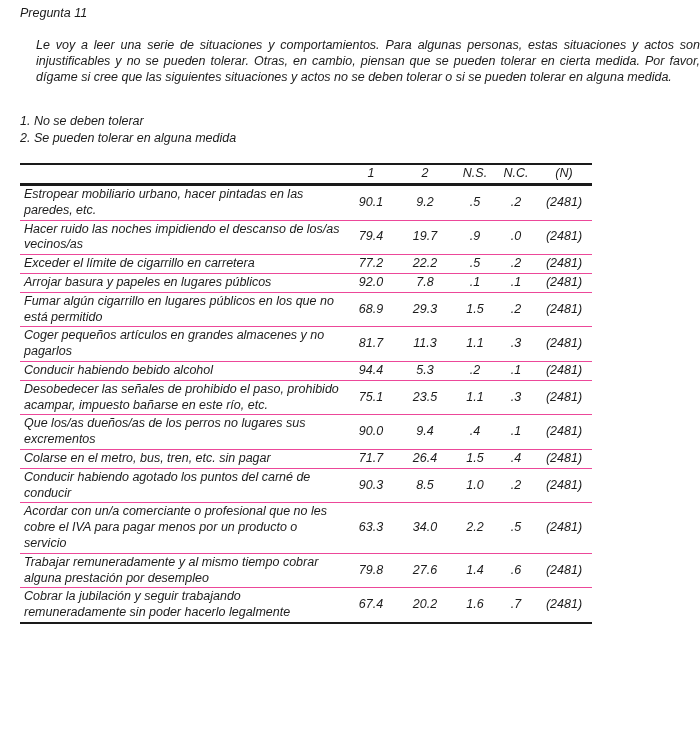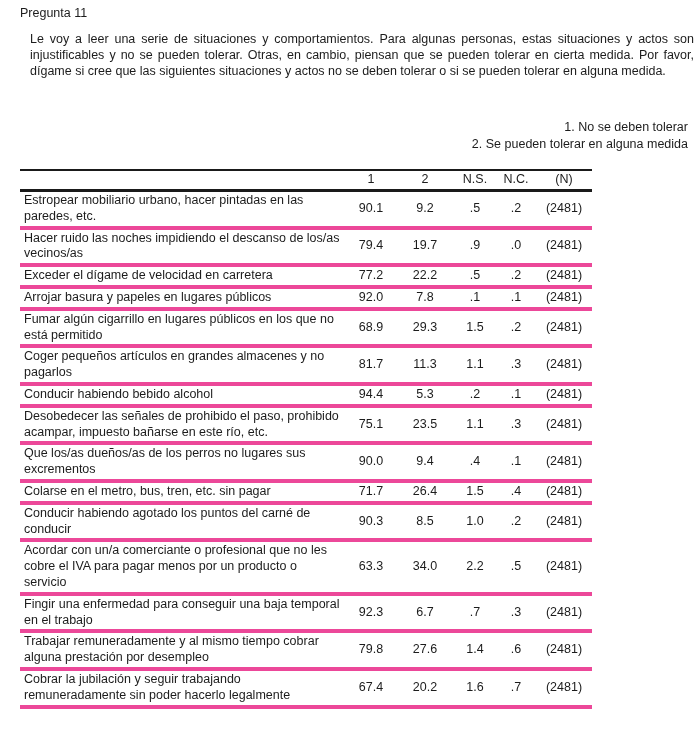--- a/index.html
+++ b/index.html
@@ -9,38 +9,38 @@
   }
   body {
     width: 700px;
     height: 733px;
     overflow: hidden;
     font-family: "Liberation Sans", "DejaVu Sans", sans-serif;
     color: #1c1c1c;
     -webkit-font-smoothing: antialiased;
   }
   .page {
-    padding: 5px 12px 0 20px;
+    padding: 5px 24px 0 20px;
+    font-style: italic;
   }
   .question-label {
     font-size: 12.5px;
     line-height: 16px;
   }
   .intro {
-    margin: 10px;
+    margin: 16px;
     width: 664px;
     font-size: 12.5px;
     line-height: 16px;
     text-align: justify;
   }
   .options {
-    margin-top: 40px;
+    margin-top: 28px;
     font-size: 12.5px;
     line-height: 17px;
-    text-align: right;
   }
   table.results {
     margin-top: 16px;
     width: 572px;
     border-collapse: collapse;
     table-layout: fixed;
     border-top: 2px solid #1a1a1a;
     border-bottom: 2px solid #1a1a1a;
     font-size: 12.5px;
   }
@@ -53,21 +53,21 @@
   table.results thead tr {
     border-bottom: 3px solid #1a1a1a;
   }
   table.results th {
     font-weight: normal;
     text-align: center;
     padding: 1px 0 2px 0;
     line-height: 15px;
   }
   table.results tbody tr {
-    border-bottom: 4px solid #ec4899;
+    border-bottom: 1px solid #ec4899;
   }
   table.results td {
     vertical-align: middle;
     line-height: 15.8px;
     padding: 1px 0;
   }
   table.results td.desc {
     padding: 1px 6px 1px 4px;
     text-align: left;
   }
@@ -123,21 +123,21 @@
         <tr>
           <td class="desc">Hacer ruido las noches impidiendo el descanso de los/as vecinos/as</td>
           <td class="num">79.4</td>
           <td class="num">19.7</td>
           <td class="num">.9</td>
           <td class="num">.0</td>
           <td class="num">(2481)</td>
         </tr>
 
         <tr>
-          <td class="desc">Exceder el dígame de velocidad en carretera</td>
+          <td class="desc">Exceder el límite de cigarrillo en carretera</td>
           <td class="num">77.2</td>
           <td class="num">22.2</td>
           <td class="num">.5</td>
           <td class="num">.2</td>
           <td class="num">(2481)</td>
         </tr>
 
         <tr>
           <td class="desc">Arrojar basura y papeles en lugares públicos</td>
           <td class="num">92.0</td>
@@ -214,28 +214,20 @@
 
         <tr>
           <td class="desc">Acordar con un/a comerciante o profesional que no les cobre el IVA para pagar menos por un producto o servicio</td>
           <td class="num">63.3</td>
           <td class="num">34.0</td>
           <td class="num">2.2</td>
           <td class="num">.5</td>
           <td class="num">(2481)</td>
         </tr>
 
-        <tr>
-          <td class="desc">Fingir una enfermedad para conseguir una baja temporal en el trabajo</td>
-          <td class="num">92.3</td>
-          <td class="num">6.7</td>
-          <td class="num">.7</td>
-          <td class="num">.3</td>
-          <td class="num">(2481)</td>
-        </tr>
 
         <tr>
           <td class="desc">Trabajar remuneradamente y al mismo tiempo cobrar alguna prestación por desempleo</td>
           <td class="num">79.8</td>
           <td class="num">27.6</td>
           <td class="num">1.4</td>
           <td class="num">.6</td>
           <td class="num">(2481)</td>
         </tr>
 

